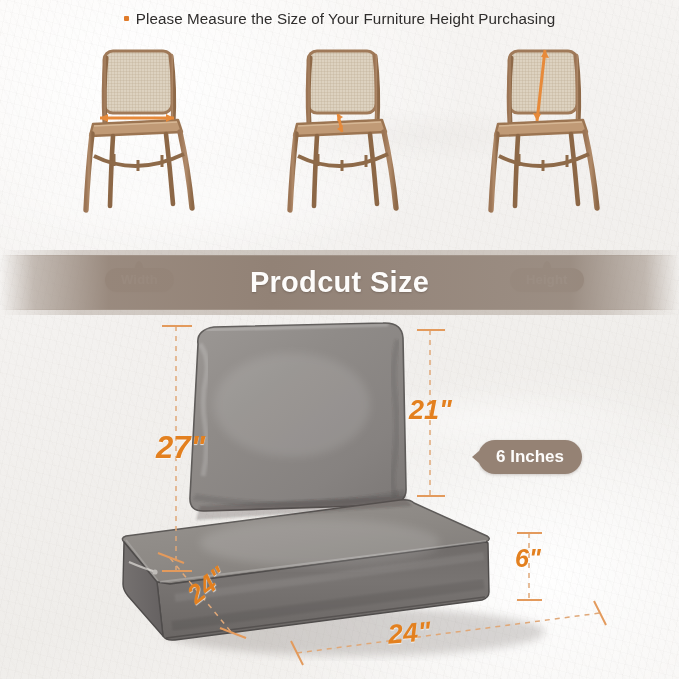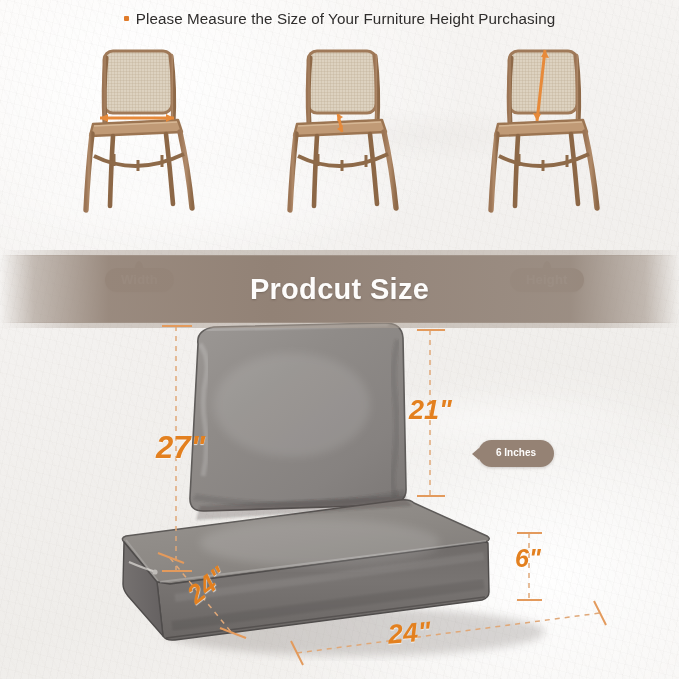--- a/index.html
+++ b/index.html
@@ -114,21 +114,21 @@
   }
   .pill-width  { left: 105px; top: 224px; }
   .pill-depth  { left: 309px; top: 224px; }
   .pill-height { left: 510px; top: 224px; }
 
   
   .banner {
     position: absolute;
     left: 0; right: 0;
     top: 255px;
-    height: 68px;
+    height: 55px;
     z-index: 6;
     display: flex;
     align-items: center;
     justify-content: center;
     background:
       linear-gradient(90deg,
         rgba(154,139,127,0) 0%,
         rgba(154,139,127,.55) 5%,
         rgba(150,134,122,.96) 16%,
         rgba(146,130,118,1) 40%,
@@ -185,21 +185,21 @@
   .dim-21 { left: 409px; top: 397px; font-size: 27px; }
   .dim-6  { left: 515px; top: 546px; font-size: 25px; }
   .dim-24-front { left: 388px; top: 620px; font-size: 27px; transform: rotate(-5deg); }
   .dim-24-side  { left: 186px; top: 572px; font-size: 26px; transform: rotate(-38deg); }
 
   .pill-inches {
     position: absolute;
     left: 478px; top: 440px;
     background: #958274;
     color: #fdfcfb;
-    font-size: 10px;
+    font-size: 17px;
     font-weight: bold;
     padding: 8px 18px 9px;
     border-radius: 18px;
     line-height: 1;
     white-space: nowrap;
     box-shadow: 0 1px 3px rgba(80,65,55,.25);
     z-index: 9;
   }
   .pill-inches::before {
     content: "";

